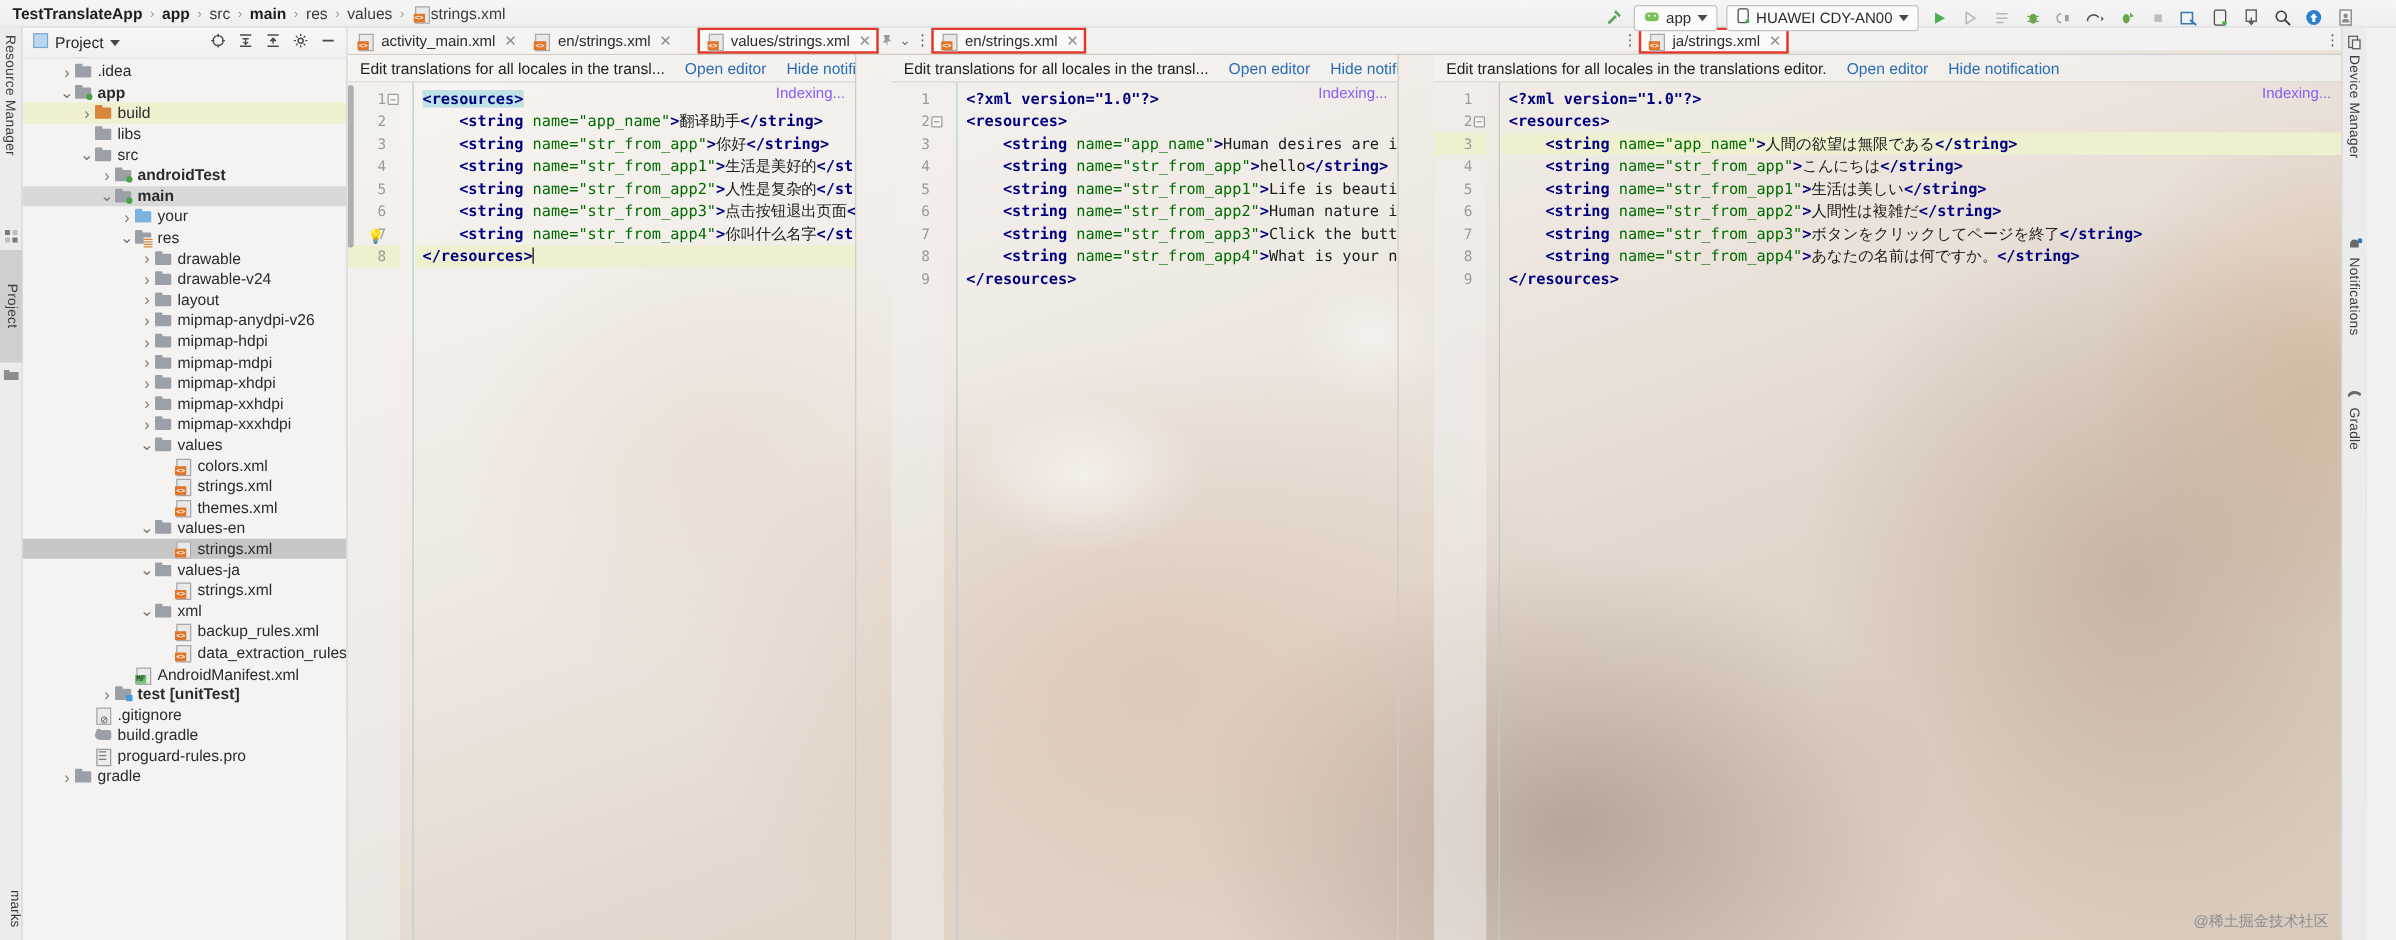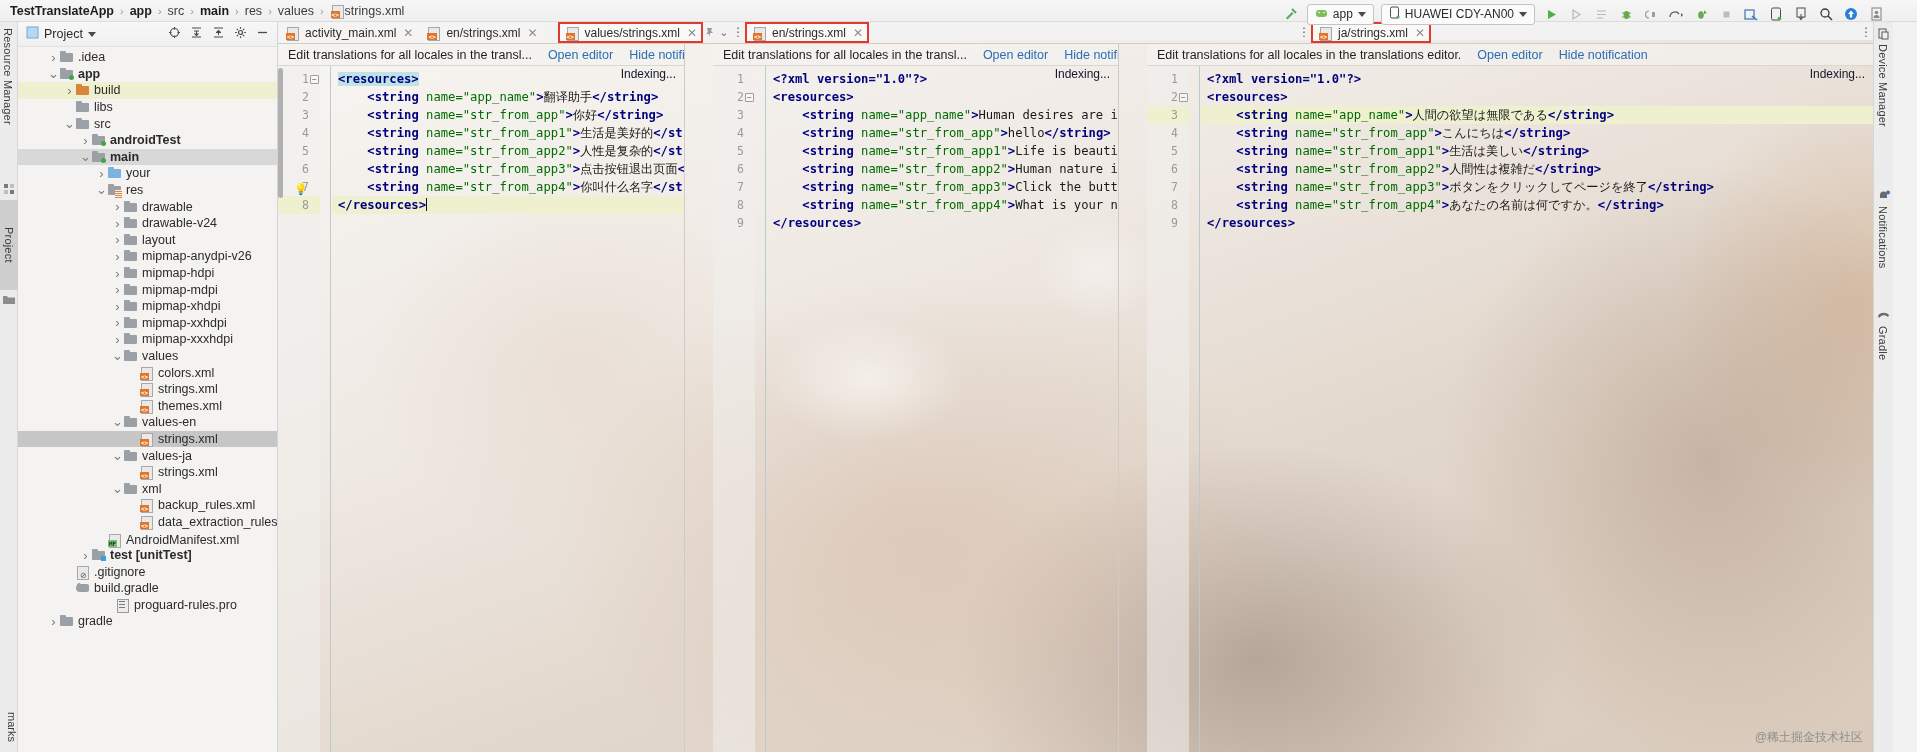--- a/index.html
+++ b/index.html
@@ -184,21 +184,21 @@
     height: 22px; display: flex; align-items: center; gap: 16px;
     padding-left: 10px; font-size: 12.5px; color: #1f1f1f;
     background: rgba(243,242,239,.70);
     border-bottom: 1px solid #dad7d2;
     white-space: nowrap; overflow: hidden;
   }
   .notif-link { color: #2a6db5; }
 
   .indexing {
     position: absolute; right: 8px; top: 23px;
-    font-size: 12px; color: #0f172a; z-index: 3;
+    font-size: 12px; color: #8b5cf6; z-index: 3;
     white-space: nowrap;
   }
 
   .code-wrap { position: absolute; left: 0; right: 0; top: 22px; bottom: 0; display: flex; }
   .gutter {
     width: 42px; flex: 0 0 42px;
     background: rgba(240,239,236,.55);
     text-align: right; padding-top: 4px;
     font-family: "DejaVu Sans Mono", monospace; font-size: 11.5px; color: #9a9a9a;
     position: relative;
@@ -660,21 +660,21 @@
         <div class="tree-row" style="padding-left: 46px;">
           <span class="tree-arrow"></span>
           <span class="ic ic-git"></span>
           <span class="tree-label">.gitignore</span>
         </div>
         <div class="tree-row" style="padding-left: 46px;">
           <span class="tree-arrow"></span>
           <span class="ic ic-gradle"></span>
           <span class="tree-label">build.gradle</span>
         </div>
-        <div class="tree-row" style="padding-left: 46px; justify-content: center;">
+        <div class="tree-row" style="padding-left: 46px;">
           <span class="tree-arrow"></span>
           <span class="ic ic-pro"></span>
           <span class="tree-label">proguard-rules.pro</span>
         </div>
         <div class="tree-row" style="padding-left: 30px;">
           <span class="tree-arrow" style="font-size: 13px;">›</span>
           <span class="ic ic-folder"></span>
           <span class="tree-label">gradle</span>
         </div>
       </div>

